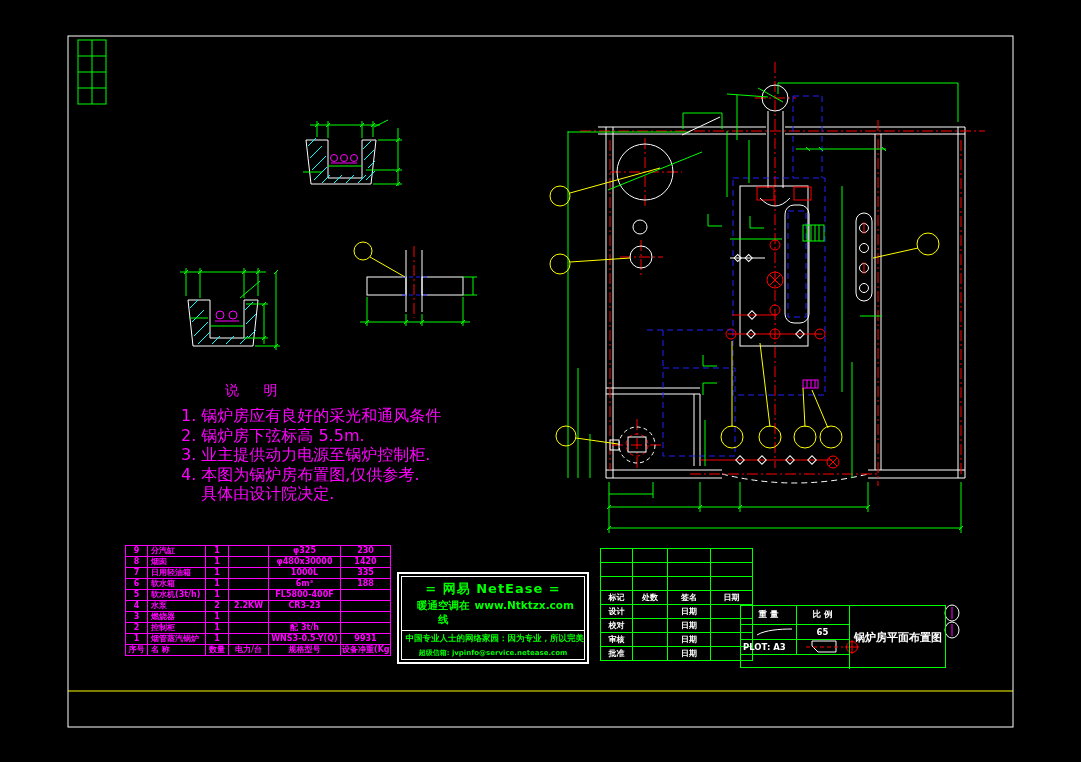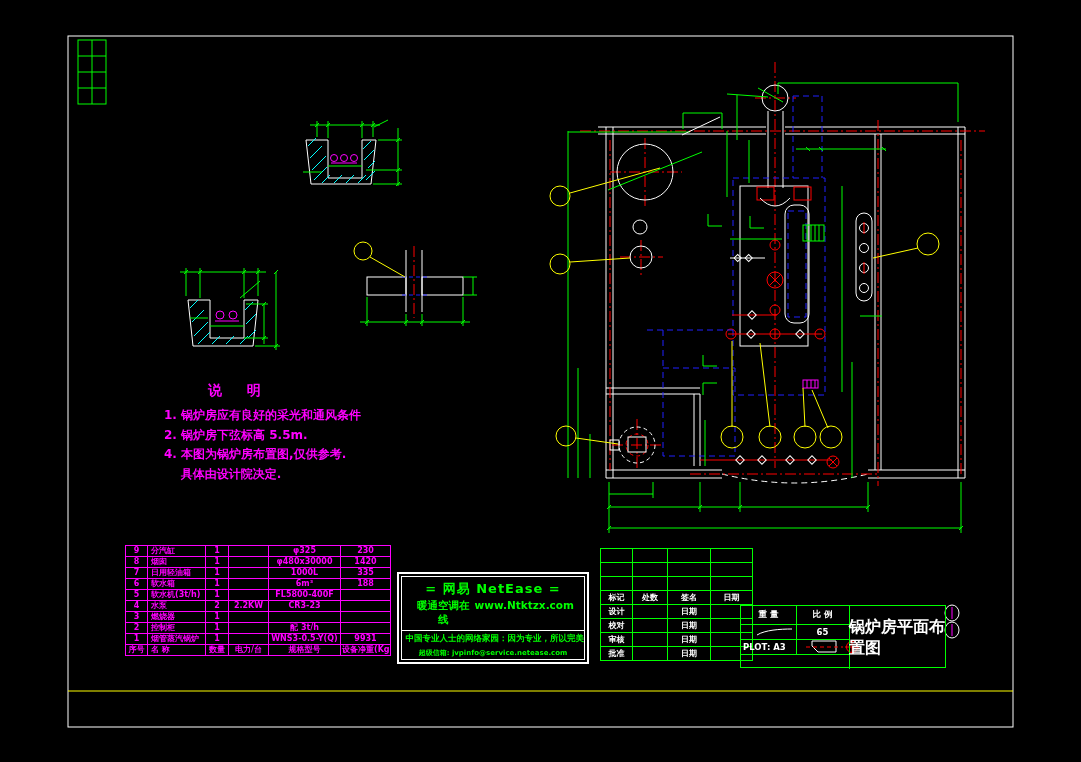--- a/index.html
+++ b/index.html
@@ -11,23 +11,23 @@
   .sm{stroke:#ff00ff}.sb{stroke:#2020ff}.sc{stroke:#00ffff}
   .w2{stroke-width:1.6}.w05{stroke-width:.8}
   .dd{stroke-dasharray:11 3 2 3}.dash{stroke-dasharray:6 4}.dsh2{stroke-dasharray:4 3}
   .fw{fill:#fff;stroke:none}
   text{stroke:none!important;font-family:"DejaVu Sans",sans-serif;font-weight:bold;}
   .tm{fill:#ff00ff}.tg{fill:#00ff00}
   .f6{font-size:6.5px}.f7{font-size:7px}.f8{font-size:8px}.f9{font-size:9.5px}
   .mid{text-anchor:middle}
 
   
-  .notes{position:absolute;left:164px;top:382px;width:280px;color:#ff00ff;font-weight:bold;}
+  .notes{position:absolute;left:181px;top:382px;width:280px;color:#ff00ff;font-weight:normal;}
   .notes-title{margin-left:44px;font-size:14px;letter-spacing:10px;margin-bottom:6px;}
-  .notes-lines div{font-size:12px;line-height:19.5px;white-space:pre;}
+  .notes-lines div{font-size:16px;line-height:19.5px;white-space:pre;}
 
   
   .equip{position:absolute;left:125px;top:545px;width:265px;border-collapse:collapse;
          table-layout:fixed;color:#ff00ff;font-weight:bold;}
   .equip td{border:1px solid #ff00ff;height:10px;line-height:10px;font-size:8px;
             padding:0 1px;text-align:center;overflow:hidden;white-space:nowrap;}
   .equip td.nm{text-align:left;padding-left:3px;}
 
   
   .adbox{position:absolute;left:397px;top:572px;width:192px;height:92px;border:2px solid #fff;
@@ -43,21 +43,21 @@
   
   .tblock{position:absolute;left:600px;top:548px;width:358px;height:120px;color:#fff;font-weight:bold;}
   .tb-left{position:absolute;left:0;top:0;width:152px;border-collapse:collapse;table-layout:fixed;}
   .tb-left td{border:1px solid #00ff00;height:13px;line-height:13px;font-size:8px;color:#fff;
               text-align:center;padding:0;overflow:hidden;}
   .tb-rgrid{position:absolute;left:140px;top:57px;width:206px;height:63px;
             border:1px solid #00ff00;box-sizing:border-box;}
   .tb-rgrid .vl,.tb-rgrid .hl{position:absolute;background:#00ff00;}
   .tbc{position:absolute;display:flex;align-items:center;justify-content:center;
        font-size:8.5px;color:#fff;}
-  .tb-title{font-size:16px;letter-spacing:0;}
+  .tb-title{font-size:11px;letter-spacing:0;}
 </style>
 </head>
 <body>
 
 <div id="stage">
 
 <svg id="cad" width="1081" height="762">
 
   <g>
     <rect x="68" y="36" width="945" height="691" class="sw w2"></rect>
@@ -514,20 +514,21 @@
     <line x1="952" y1="607" x2="952" y2="619" class="sm w05"></line>
     <line x1="952" y1="624" x2="952" y2="636" class="sm w05"></line>
   </g>
 </svg>
 
 <div class="notes">
   <div class="notes-title">说  明</div>
   <div class="notes-lines">
         <div>1. 锅炉房应有良好的采光和通风条件</div>
         <div>2. 锅炉房下弦标高 5.5m.</div>
+        <div>3. 业主提供动力电源至锅炉控制柜.</div>
         <div>4. 本图为锅炉房布置图,仅供参考.</div>
         <div>    具体由设计院决定.</div>
       </div>
 </div>
 
 <table class="equip">
   <colgroup>
         <col style="width:22px">
         <col style="width:58px">
         <col style="width:23px">

